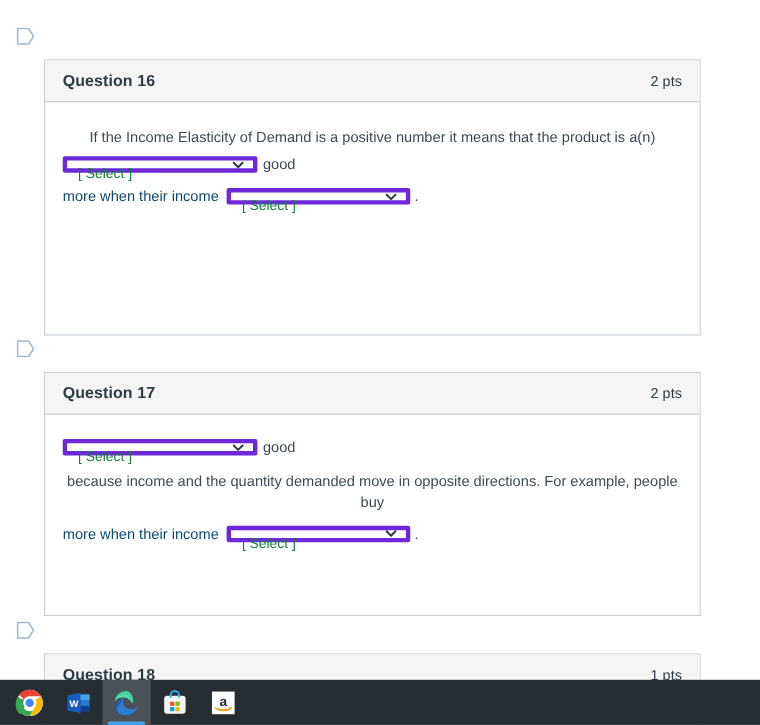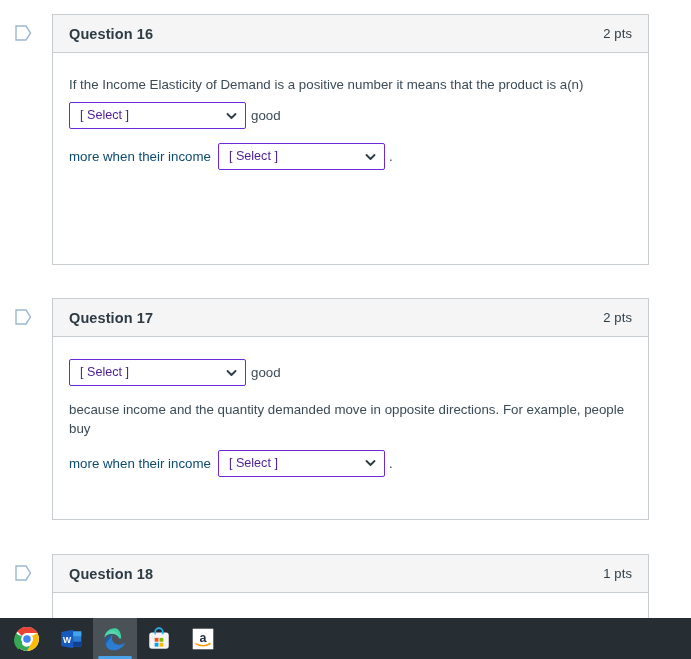--- a/index.html
+++ b/index.html
@@ -21,25 +21,26 @@
     left: 0;
     top: 0;
     width: 691px;
     height: 659px;
     background: #ffffff;
   }
 
   
   .question {
     position: absolute;
-    left: 52px;
+    left: 40px;
     width: 597px;
     background: #ffffff;
     border: 1px solid #c7cdd1;
     box-sizing: border-box;
+    margin-top: 40px;
   }
   .q-header {
     height: 38px;
     background: #f5f5f5;
     border-bottom: 1px solid #c7cdd1;
     display: flex;
     align-items: center;
     justify-content: space-between;
     padding: 0 16px;
     box-sizing: border-box;
@@ -71,40 +72,41 @@
 
   
   .q-line {
     font-size: 13.3px;
     color: #3b4b56;
     line-height: 1.45;
     margin: 0;
   }
   .q-para {
     margin: 0 0 8px 0;
+    text-align: center;
   }
   .inline-row {
     display: flex;
     align-items: center;
     flex-wrap: wrap;
     gap: 0px;
   }
 
   
   .sel {
     position: relative;
     display: inline-block;
     box-sizing: border-box;
-    border: 1px solid #6d28d9;
+    border: 4px solid #6d28d9;
     background: #ffffff;
     border-radius: 2px;
-    height: 27px;
+    height: 15px;
     line-height: 25px;
     font-size: 12.6px;
-    color: #4c1d95;
+    color: #15803d;
     padding: 0 26px 0 10px;
     vertical-align: middle;
   }
   .sel.w-wide { width: 177px; }
   .sel.w-wider { width: 167px; }
   .sel .chev {
     position: absolute;
     right: 8px;
     top: 50%;
     transform: translateY(-50%);

